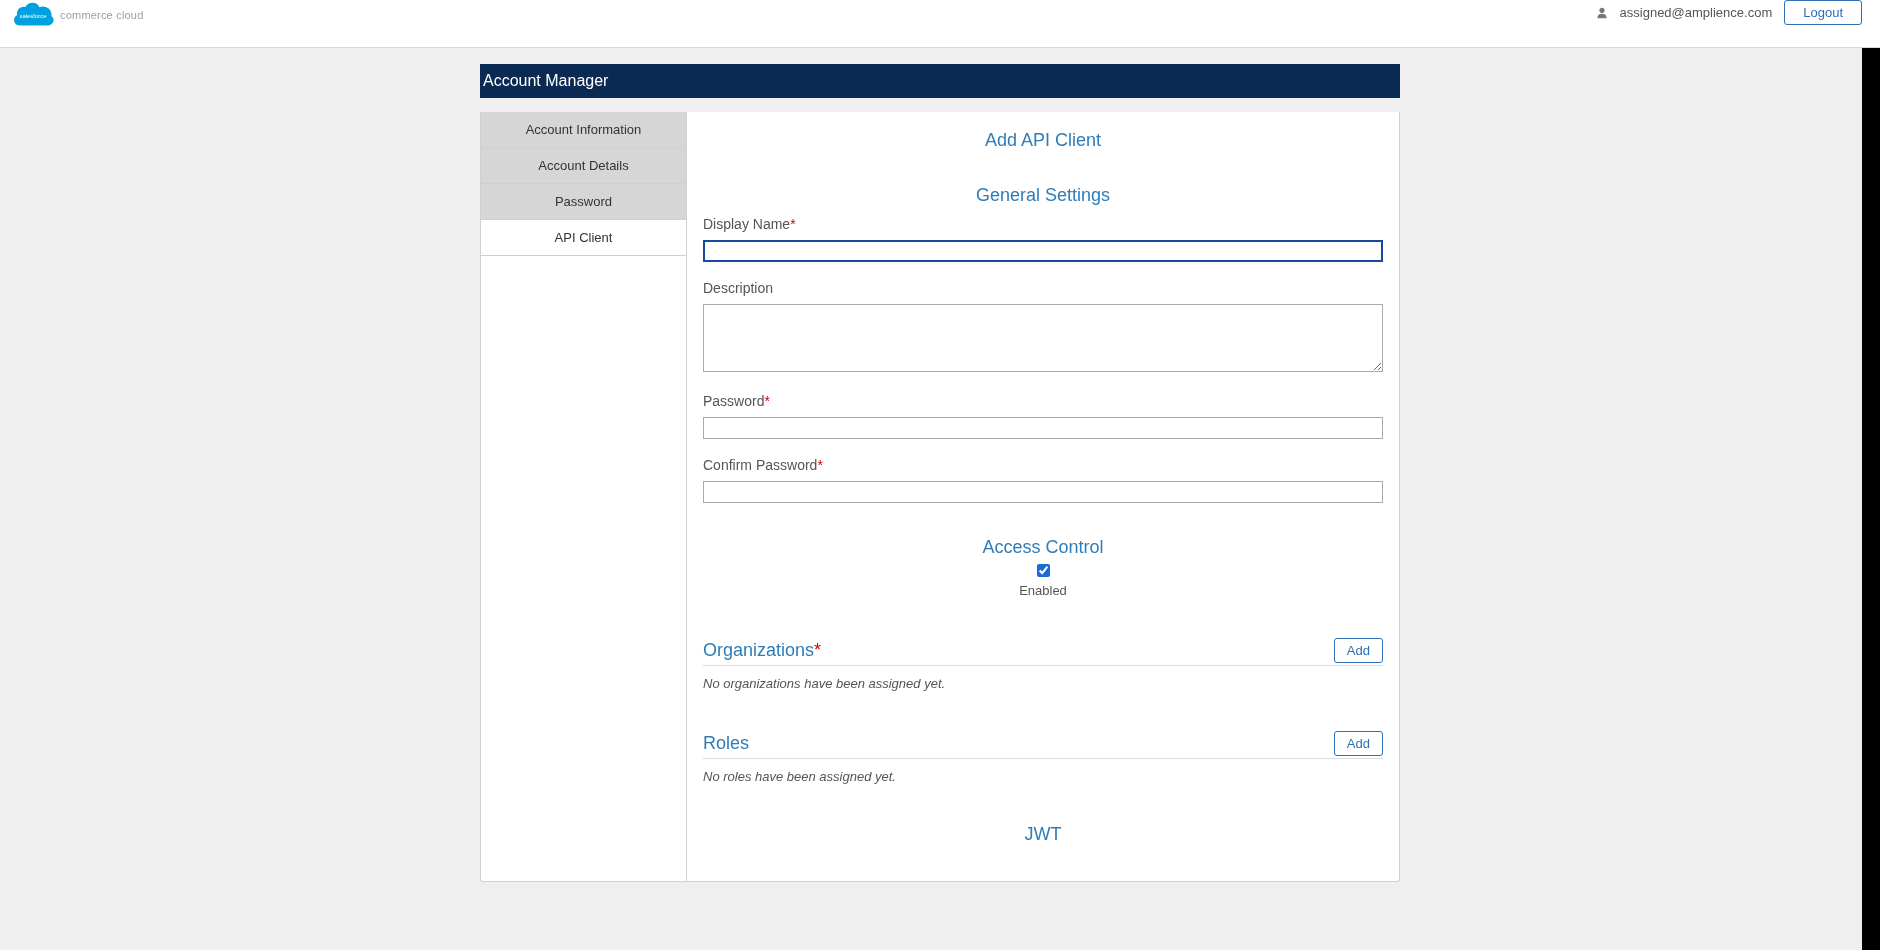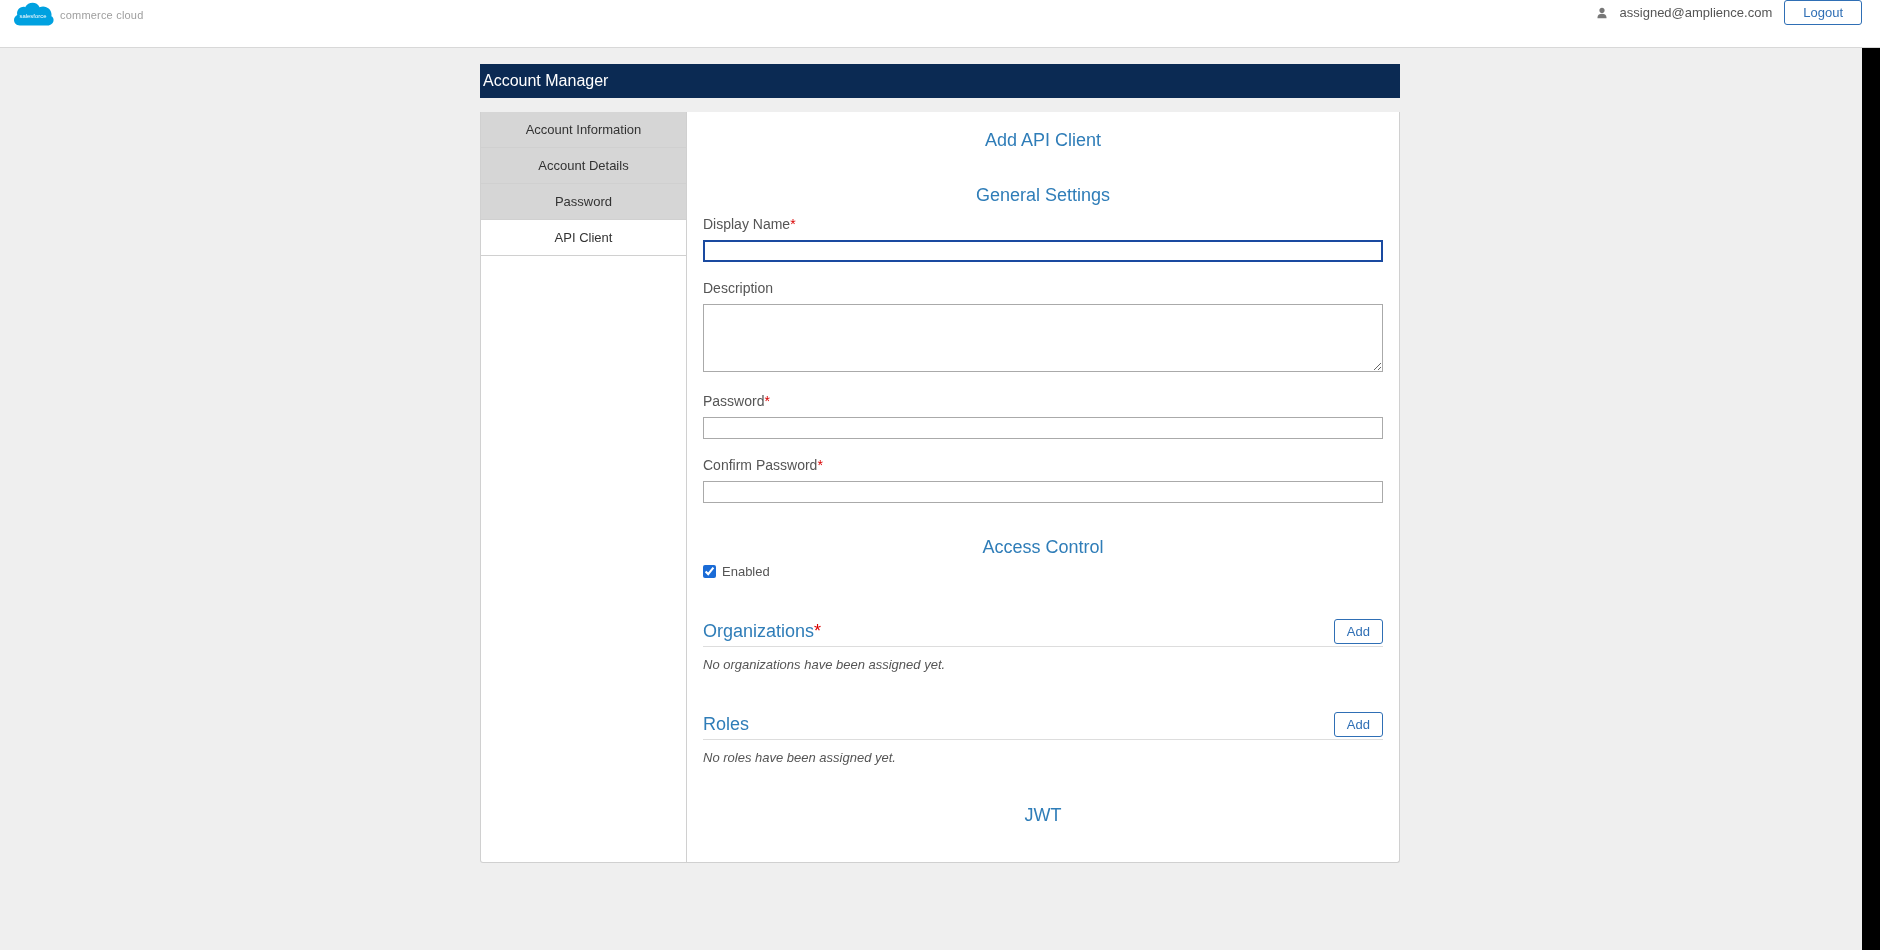--- a/index.html
+++ b/index.html
@@ -139,20 +139,21 @@
     resize: both;
     background: #fff;
   }
   .section-gap { margin-top: 34px; }
   .section-gap-lg { margin-top: 40px; }
   .checkbox-row {
     display: flex;
     align-items: center;
     gap: 6px;
     margin-top: 6px;
+    flex-direction: column;
   }
   .checkbox-row input[type=checkbox]{
     accent-color: #1a6bd6;
     width: 13px; height: 13px;
   }
   .checkbox-label { color: #555; font-size: 13px; }
   .section-head-row {
     display: flex;
     justify-content: space-between;
     align-items: center;

